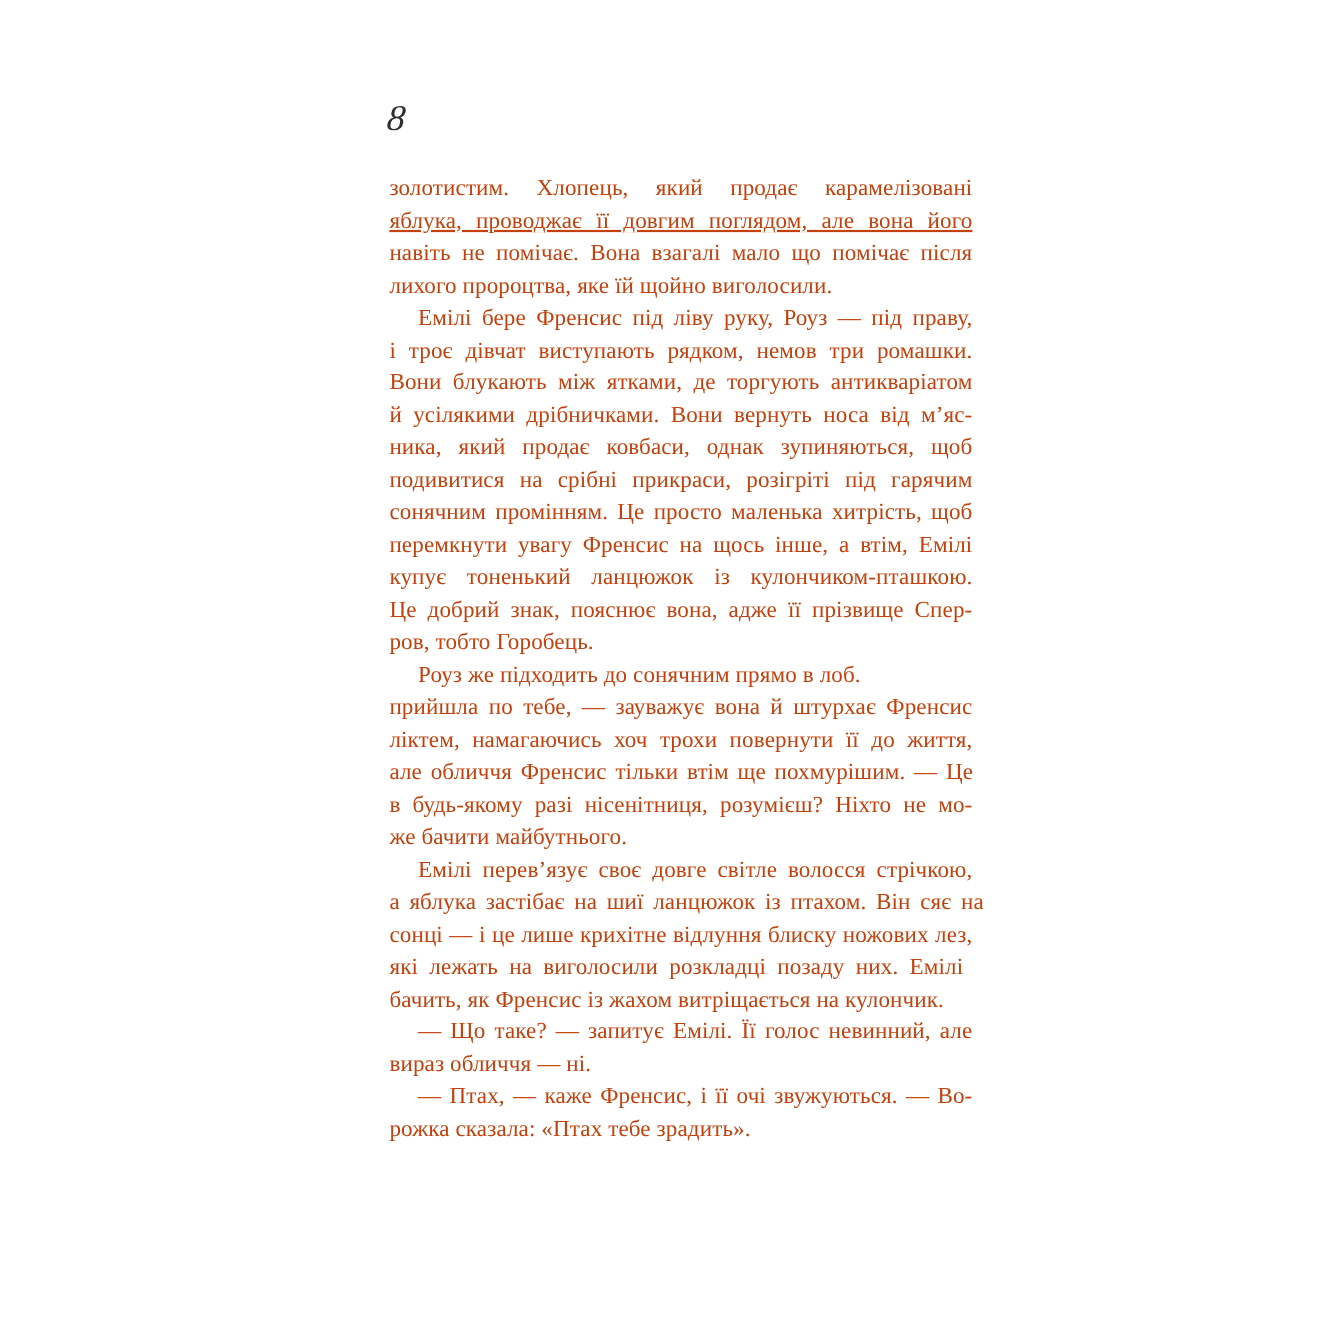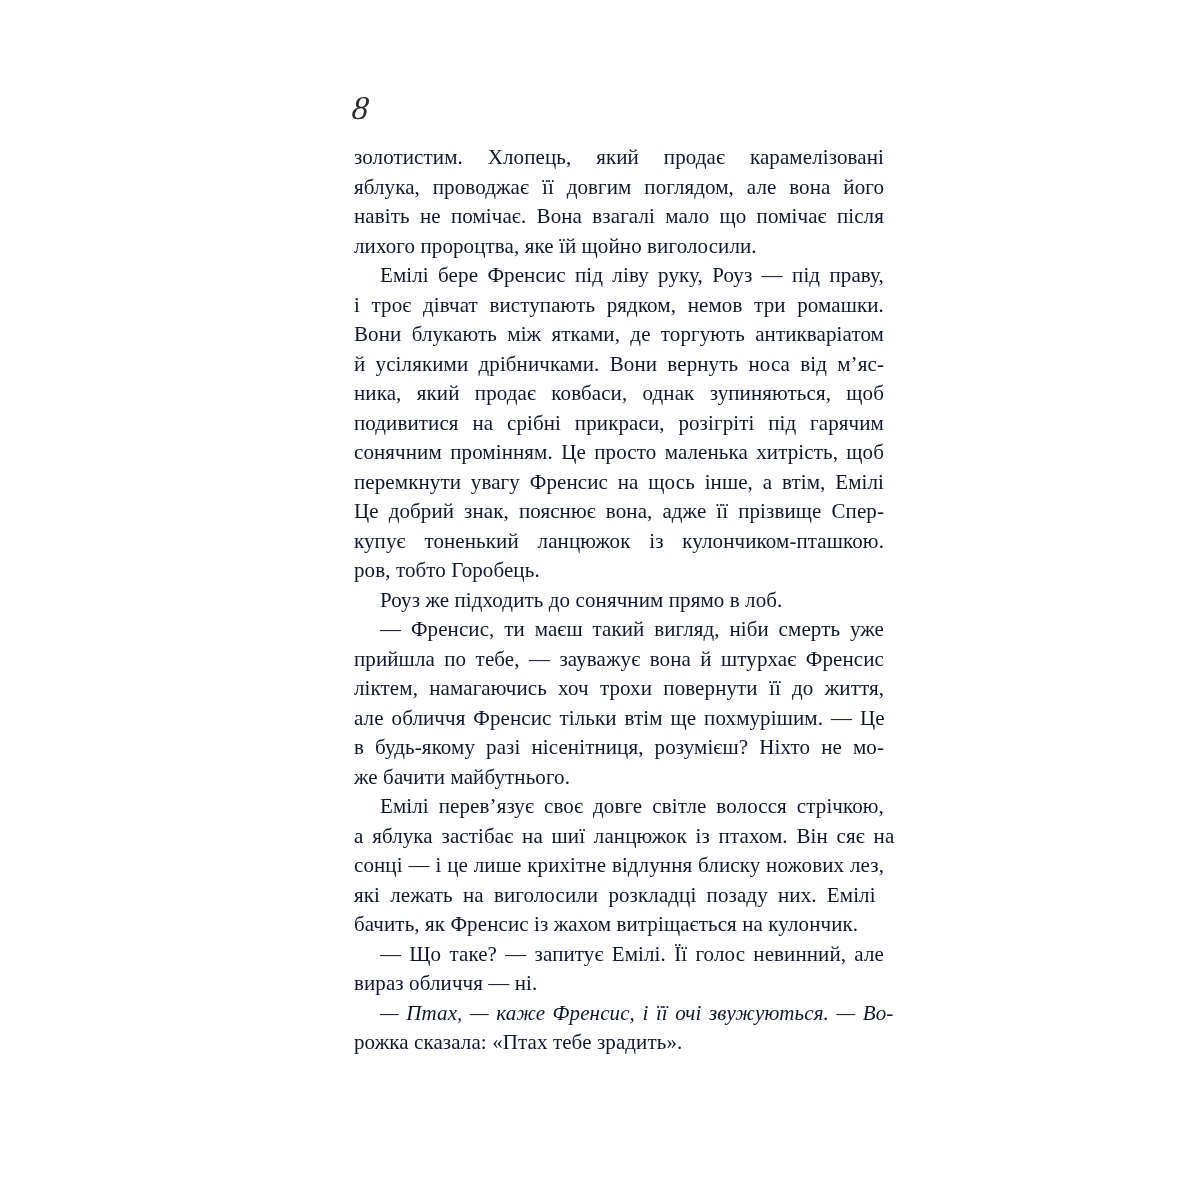--- a/index.html
+++ b/index.html
@@ -22,23 +22,23 @@
     top: 90px;
     font-size: 33px;
     font-style: italic;
     color: #2e2e2e;
     transform: skewX(-6deg);
     font-family: "Liberation Serif", serif;
   }
   .text-block {
     position: absolute;
     left: 354px;
-    top: 143px;
+    top: 156px;
     width: 530px;
-    color: #0f172a;
+    color: #c2410c;
   }
   .paragraph {
     margin: 0;
     padding: 0;
   }
   .line {
     height: 29.5px;
     line-height: 29.5px;
     font-size: 21px;
     white-space: nowrap;
@@ -53,57 +53,56 @@
   }
 </style>
 </head>
 <body>
 
 <div class="book-page">
   <div class="page-number">8</div>
   <div class="text-block" id="text-block">
       <div class="paragraph">
         <div class="line j"><span style="word-spacing: 19.52px;">золотистим. Хлопець, який продає карамелізовані</span></div>
-        <div class="line j"><span style="word-spacing: 7.48px;">яблука, проводжає її довгим поглядом, але вона його</span></div>
+        <div class="line j"><span style="word-spacing: 7.48px; text-decoration: underline;">яблука, проводжає її довгим поглядом, але вона його</span></div>
         <div class="line j"><span style="word-spacing: 4.9px;">навіть не помічає. Вона взагалі мало що помічає після</span></div>
         <div class="line"><span>лихого пророцтва, яке їй щойно виголосили.</span></div>
       </div>
       <div class="paragraph">
         <div class="line indent j"><span style="word-spacing: 3.99px;">Емілі бере Френсис під ліву руку, Роуз — під праву,</span></div>
         <div class="line j"><span style="word-spacing: 6.3px;">і троє дівчат виступають рядком, немов три ромашки.</span></div>
         <div class="line j"><span style="word-spacing: 4.95px;">Вони блукають між ятками, де торгують антикваріатом</span></div>
         <div class="line j"><span style="word-spacing: 4.91px;">й усілякими дрібничками. Вони вернуть носа від м’яс-</span></div>
         <div class="line j"><span style="word-spacing: 9.96px;">ника, який продає ковбаси, однак зупиняються, щоб</span></div>
         <div class="line j"><span style="word-spacing: 8.48px;">подивитися на срібні прикраси, розігріті під гарячим</span></div>
         <div class="line j"><span style="word-spacing: 3px;">сонячним промінням. Це просто маленька хитрість, щоб</span></div>
         <div class="line j"><span style="word-spacing: 4.46px;">перемкнути увагу Френсис на щось інше, а втім, Емілі</span></div>
+        <div class="line j"><span style="word-spacing: 13.42px;">купує тоненький ланцюжок із кулончиком-пташкою.</span></div>
         <div class="line j"><span style="word-spacing: 4.63px;">Це добрий знак, пояснює вона, адже її прізвище Спер-</span></div>
-        <div class="line j"><span style="word-spacing: 13.42px;">купує тоненький ланцюжок із кулончиком-пташкою.</span></div>
         <div class="line"><span>ров, тобто Горобець.</span></div>
       </div>
       <div class="paragraph">
         <div class="line indent"><span>Роуз же підходить до сонячним прямо в лоб.</span></div>
       </div>
       <div class="paragraph">
-        <div class="line indent j"><span style="word-spacing: 4.43px;">— Френсис, ти маєш такий вигляд, ніби смерть уже</span></div>
         <div class="line j"><span style="word-spacing: 4.04px;">прийшла по тебе, — зауважує вона й штурхає Френсис</span></div>
         <div class="line j"><span style="word-spacing: 5.9px;">ліктем, намагаючись хоч трохи повернути її до життя,</span></div>
         <div class="line j"><span style="word-spacing: 2.57px;">але обличчя Френсис тільки втім ще похмурішим. — Це</span></div>
         <div class="line j"><span style="word-spacing: 5.69px;">в будь-якому разі нісенітниця, розумієш? Ніхто не мо-</span></div>
         <div class="line"><span>же бачити майбутнього.</span></div>
       </div>
       <div class="paragraph">
         <div class="line indent j"><span style="word-spacing: 4.63px;">Емілі перев’язує своє довге світле волосся стрічкою,</span></div>
         <div class="line j"><span style="word-spacing: 3.4px;">а яблука застібає на шиї ланцюжок із птахом. Він сяє на</span></div>
         <div class="line j"><span style="word-spacing: 0.49px;">сонці — і це лише крихітне відлуння блиску ножових лез,</span></div>
         <div class="line j"><span style="word-spacing: 4.89px;">які лежать на виголосили розкладці позаду них. Емілі</span></div>
         <div class="line"><span>бачить, як Френсис із жахом витріщається на кулончик.</span></div>
       </div>
       <div class="paragraph">
         <div class="line indent j"><span style="word-spacing: 2.89px;">— Що таке? — запитує Емілі. Її голос невинний, але</span></div>
         <div class="line"><span>вираз обличчя — ні.</span></div>
       </div>
       <div class="paragraph">
-        <div class="line indent j"><span style="word-spacing: 2.18px; font-style: italic;">— Птах, — каже Френсис, і її очі звужуються. — Во-</span></div>
+        <div class="line indent j"><span style="word-spacing: 2.18px;">— Птах, — каже Френсис, і її очі звужуються. — Во-</span></div>
         <div class="line"><span>рожка сказала: «Птах тебе зрадить».</span></div>
       </div>
     </div>
 </div>
 
 </body></html>

